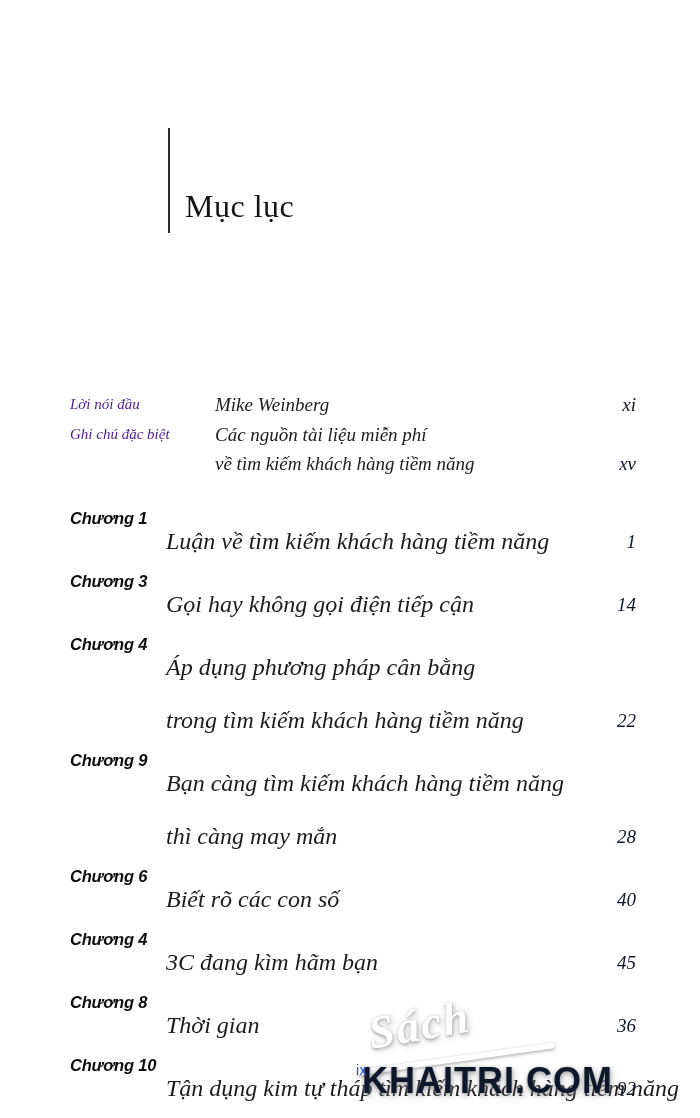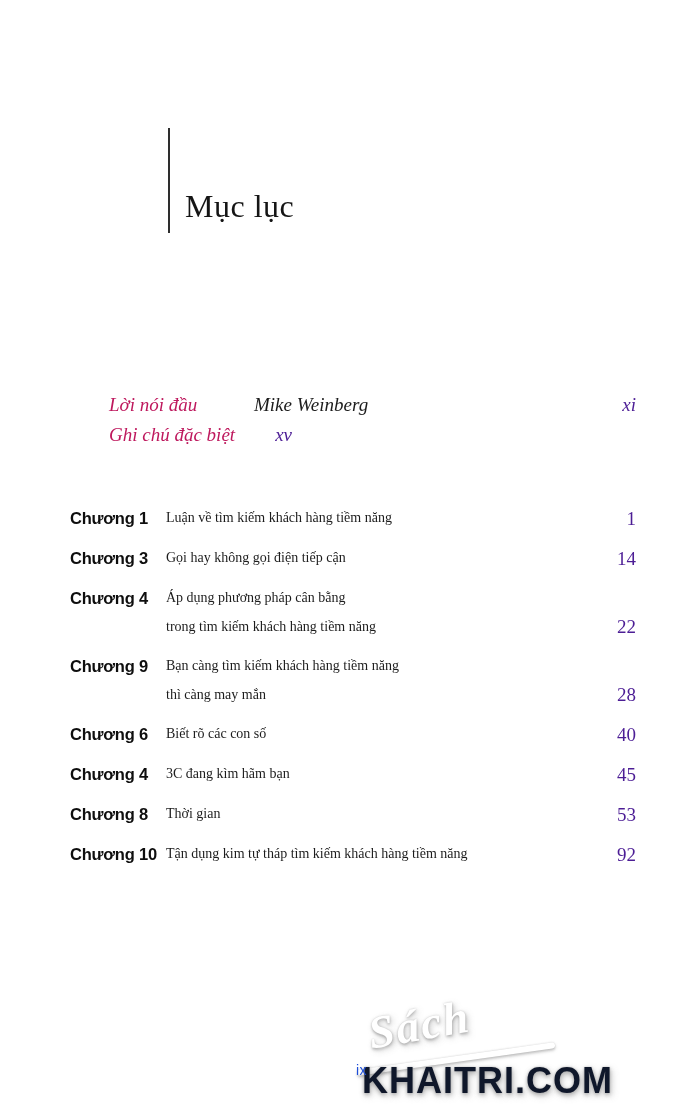--- a/index.html
+++ b/index.html
@@ -16,47 +16,46 @@
   }
   .page-title{
     position:absolute;left:185px;top:188px;margin:0;
     font-family:"Liberation Serif", serif;
     font-size:32px;font-weight:400;letter-spacing:0.5px;color:#151515;
     white-space:nowrap;
   }
   
   .toc-block{position:absolute;left:70px;width:566px;}
   .front-block{top:390px;}
-  .chapter-block{top:503px;}
+  .chapter-block{top:503px;font-style:italic;}
   .row{display:flex;align-items:flex-start;}
   .row-lines{flex:1;min-width:0;}
   .line{line-height:29px;white-space:nowrap;}
   .row-page{
     margin-left:8px;align-self:flex-end;line-height:29px;
-    font-size:19px;color:#4c1d95;text-align:right;min-width:30px;
+    font-size:19px;color:#0f172a;text-align:right;min-width:30px;
   }
   
   .fm-row{margin-bottom:1px;}
   .fm-label{
     width:145px;flex:0 0 145px;
-    font-style:italic;font-size:19px;line-height:29px;color:#be185d;
+    font-style:italic;font-size:15px;line-height:29px;color:#4c1d95;
     white-space:nowrap;
-    margin-left:39px;
   }
   .fm-row .line{font-style:italic;font-size:19px;}
   .fm-row .row-page{font-style:italic;}
   
   .ch-row{margin-bottom:10px;}
   .ch-label{
     width:96px;flex:0 0 96px;
     font-family:"Liberation Sans", sans-serif;
     font-weight:700;font-size:16.5px;line-height:29px;letter-spacing:-0.2px;
     color:#0e0e0e;white-space:nowrap;padding-top:1px;
   }
-  .ch-row .line{font-size:14px;}
+  .ch-row .line{font-size:24px;margin-top:24px;}
   
   .folio{
     position:absolute;left:356px;top:1062px;z-index:3;
     font-family:"Liberation Sans", sans-serif;
     font-size:14px;color:#1d4ed8;letter-spacing:0.5px;
   }
   
   .watermark{position:absolute;right:0;top:990px;width:360px;height:128px;z-index:2;pointer-events:none;}
   .wm-script{
     position:absolute;left:28px;top:8px;
@@ -88,20 +87,24 @@
 <div class="toc-block front-block" id="front-block">
     <div class="row fm-row">
       <div class="fm-label">Lời nói đầu</div>
       <div class="row-lines">
         <div class="line">Mike Weinberg</div>
       </div>
       <div class="row-page">xi</div>
     </div>
     <div class="row fm-row">
       <div class="fm-label">Ghi chú đặc biệt</div>
+      <div class="row-lines">
+        <div class="line">Các nguồn tài liệu miễn phí</div>
+        <div class="line">về tìm kiếm khách hàng tiềm năng</div>
+      </div>
       <div class="row-page">xv</div>
     </div>
   </div>
 
 <div class="toc-block chapter-block" id="chapter-block">
     <div class="row ch-row">
       <div class="ch-label">Chương 1</div>
       <div class="row-lines">
         <div class="line">Luận về tìm kiếm khách hàng tiềm năng</div>
       </div>
@@ -142,21 +145,21 @@
       <div class="row-lines">
         <div class="line">3C đang kìm hãm bạn</div>
       </div>
       <div class="row-page">45</div>
     </div>
     <div class="row ch-row">
       <div class="ch-label">Chương 8</div>
       <div class="row-lines">
         <div class="line">Thời gian</div>
       </div>
-      <div class="row-page">53</div>
+      <div class="row-page">36</div>
     </div>
     <div class="row ch-row">
       <div class="ch-label">Chương 10</div>
       <div class="row-lines">
         <div class="line">Tận dụng kim tự tháp tìm kiếm khách hàng tiềm năng</div>
       </div>
       <div class="row-page">92</div>
     </div>
   </div>
 

